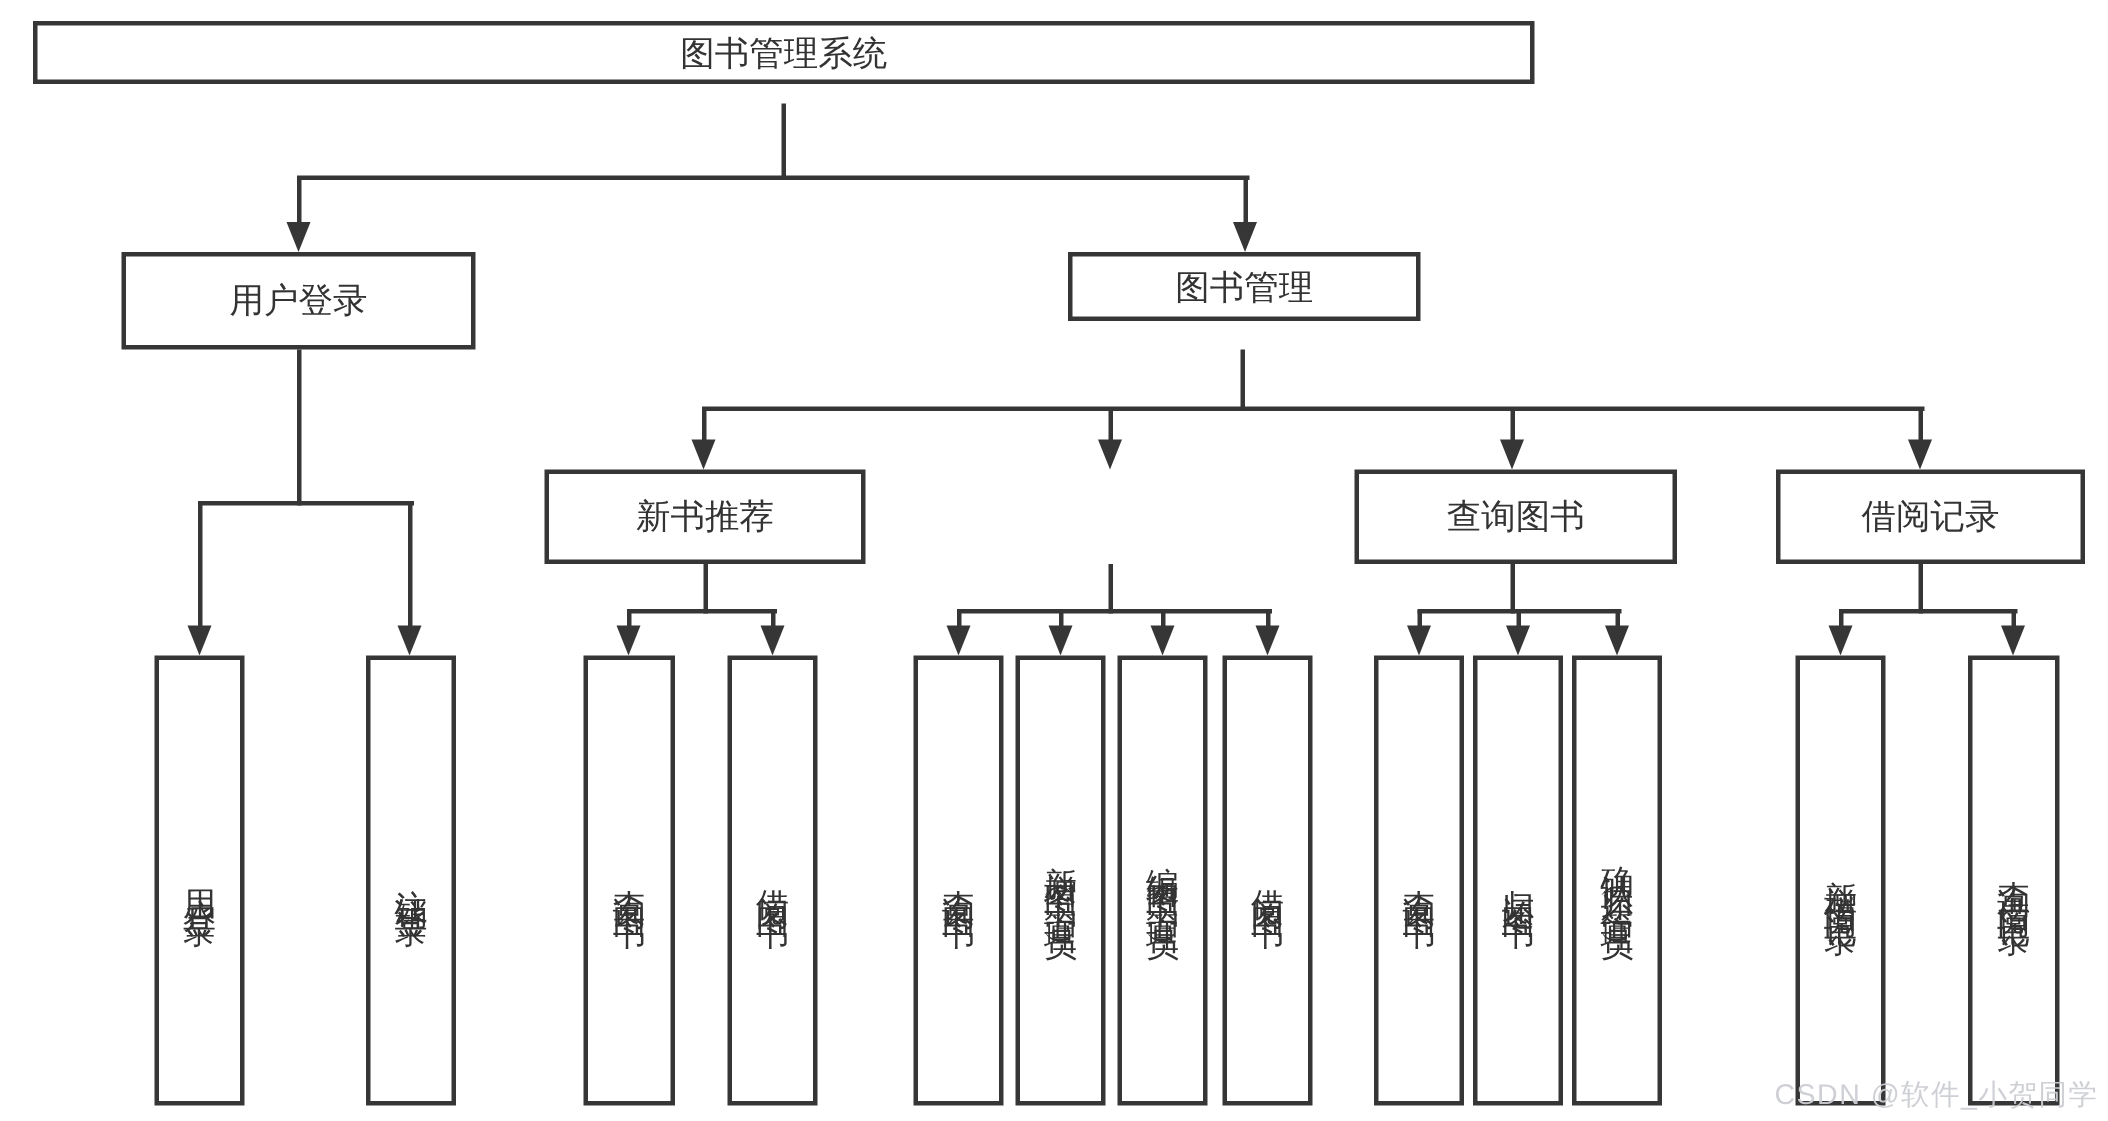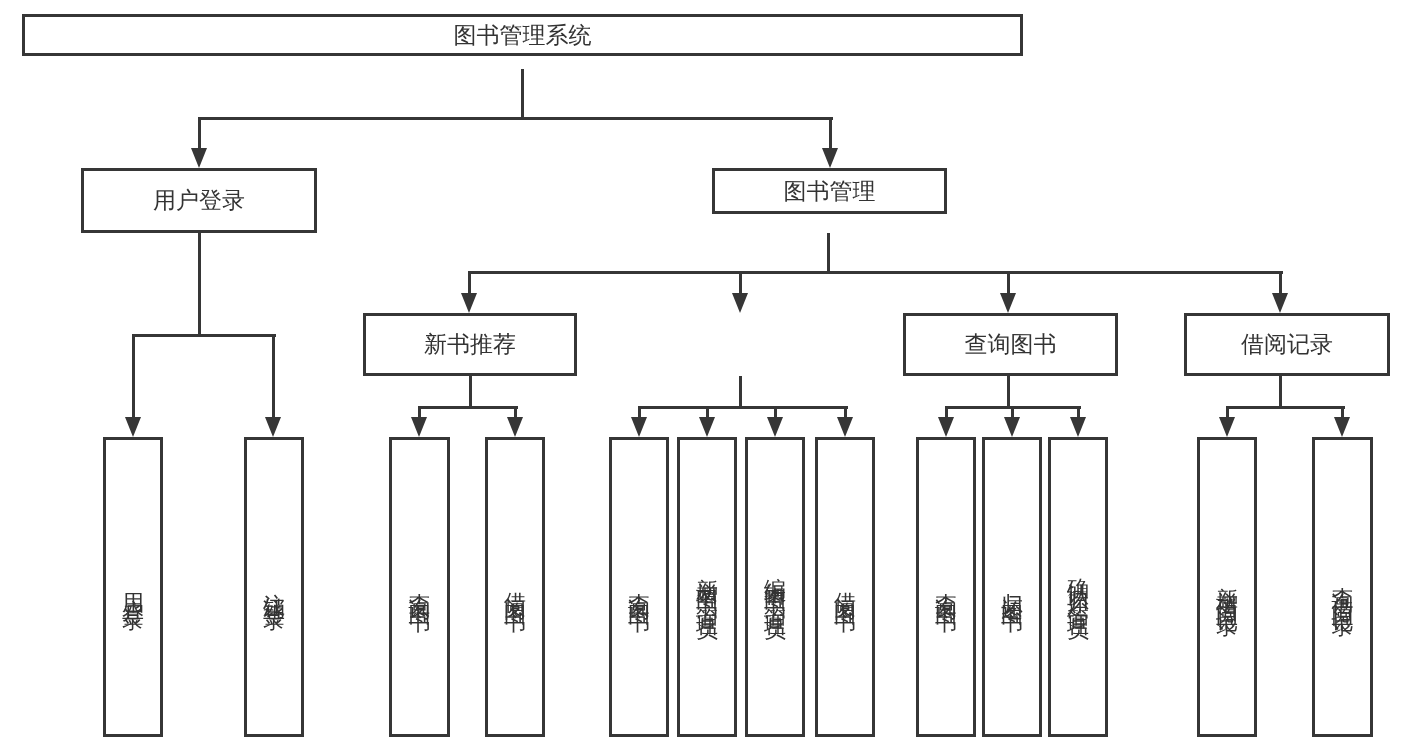--- a/index.html
+++ b/index.html
@@ -113,20 +113,21 @@
     <span class="lbl">确认归还（管理员）</span>
   </div>
 
   <div class="box v" style="left:1197px; top:437px; width:60px; height:300px;">
     <span class="lbl">新增借阅记录</span>
   </div>
   <div class="box v" style="left:1312px; top:437px; width:61px; height:300px;">
     <span class="lbl">查询借阅记录</span>
   </div>
 
+  <div class="watermark">CSDN @软件_小贺同学</div>
 <div class="seg" style="left: 520.5px; top: 69px; width: 3px; height: 51px;"></div>
     <div class="seg" style="left: 197.5px; top: 116.5px; width: 635px; height: 3px;"></div>
     <div class="seg" style="left: 197.5px; top: 118px; width: 3px; height: 34px;"></div>
     <div class="ahead" style="left: 191px; top: 148px;"></div>
     <div class="seg" style="left: 828.5px; top: 118px; width: 3px; height: 34px;"></div>
     <div class="ahead" style="left: 822px; top: 148px;"></div>
     <div class="seg" style="left: 197.5px; top: 233px; width: 3px; height: 104px;"></div>
     <div class="seg" style="left: 131.5px; top: 333.5px; width: 144px; height: 3px;"></div>
     <div class="seg" style="left: 131.5px; top: 335px; width: 3px; height: 86px;"></div>
     <div class="ahead" style="left: 125px; top: 417px;"></div>

